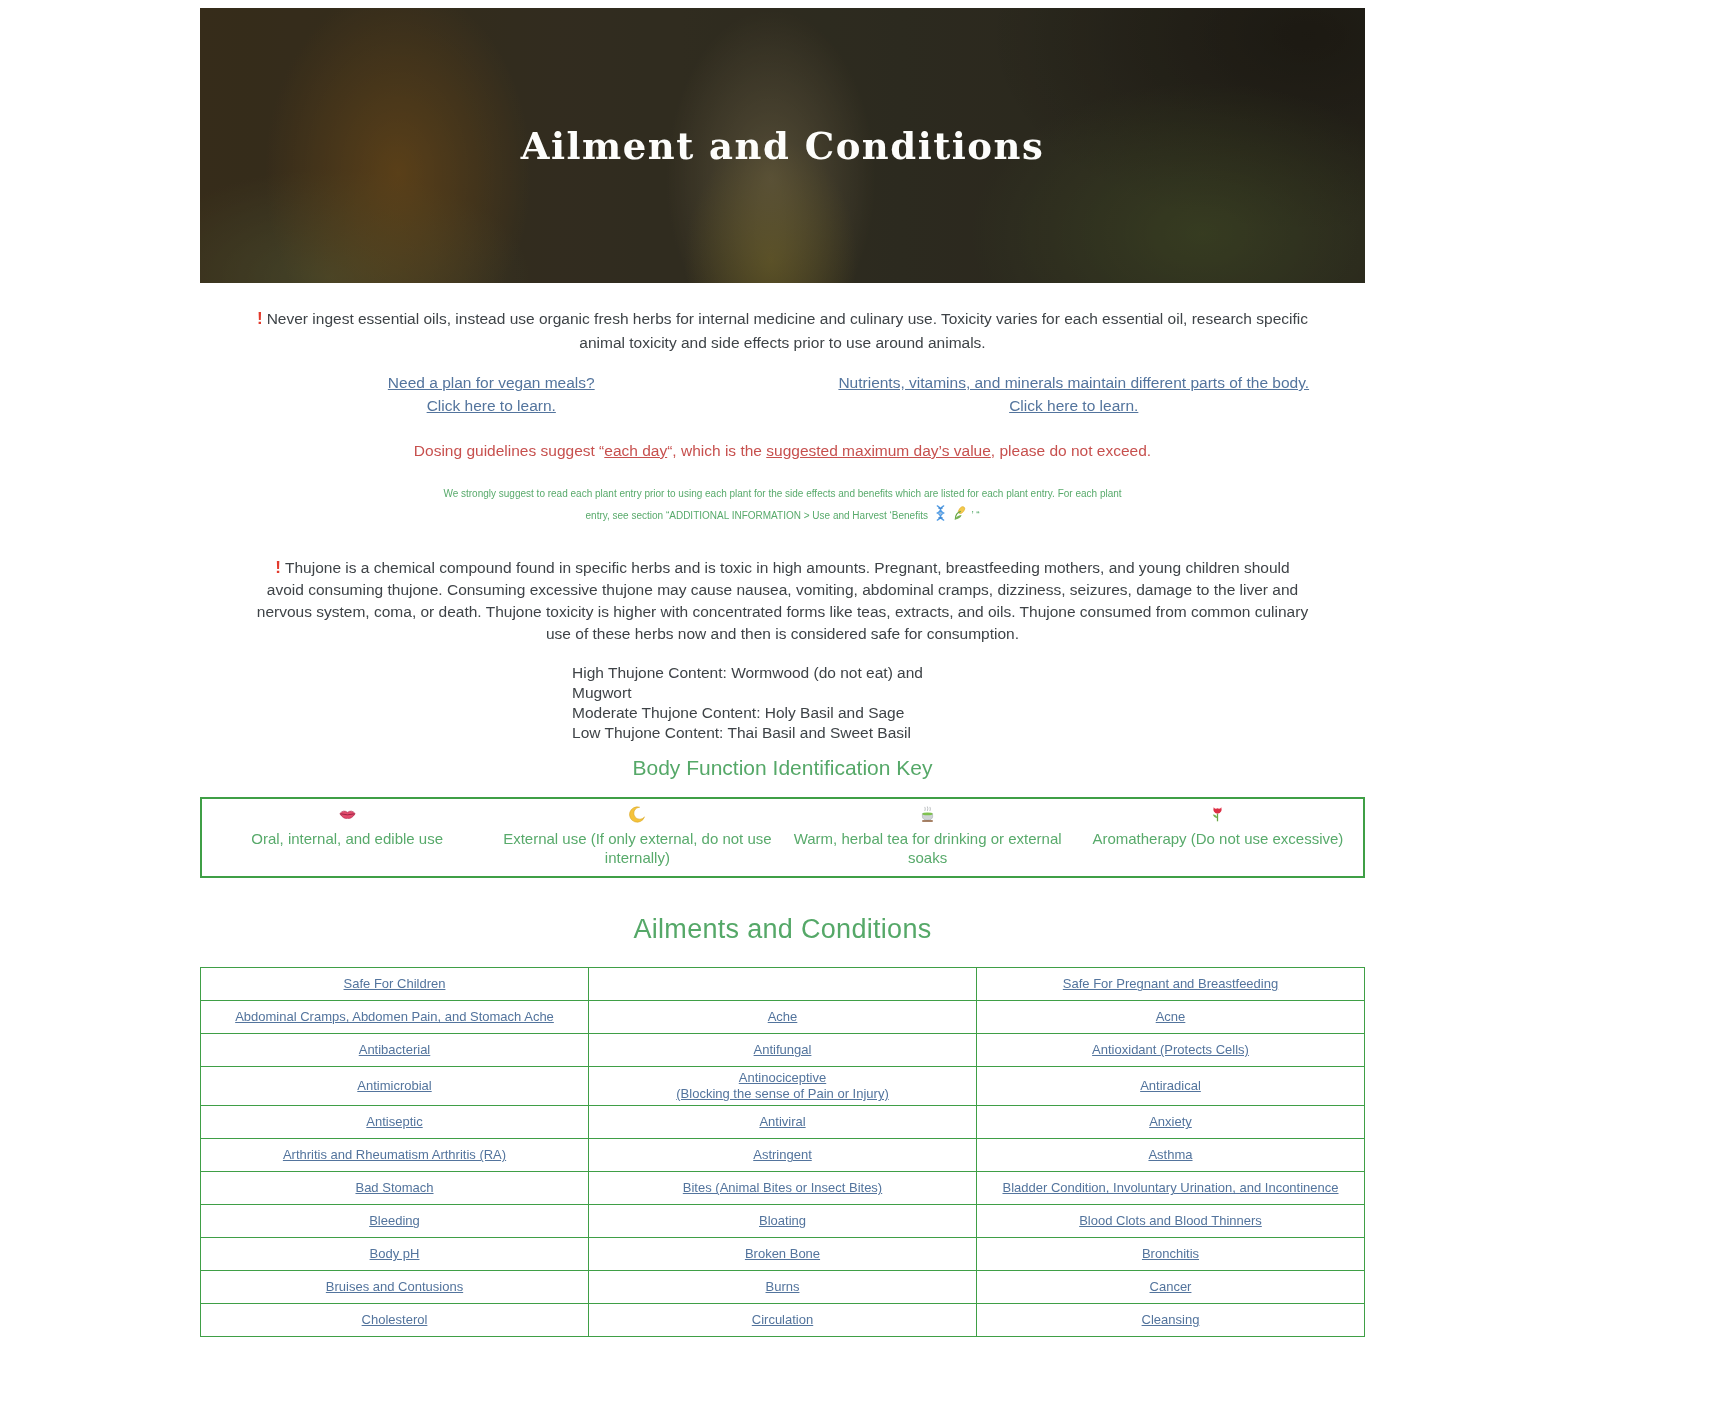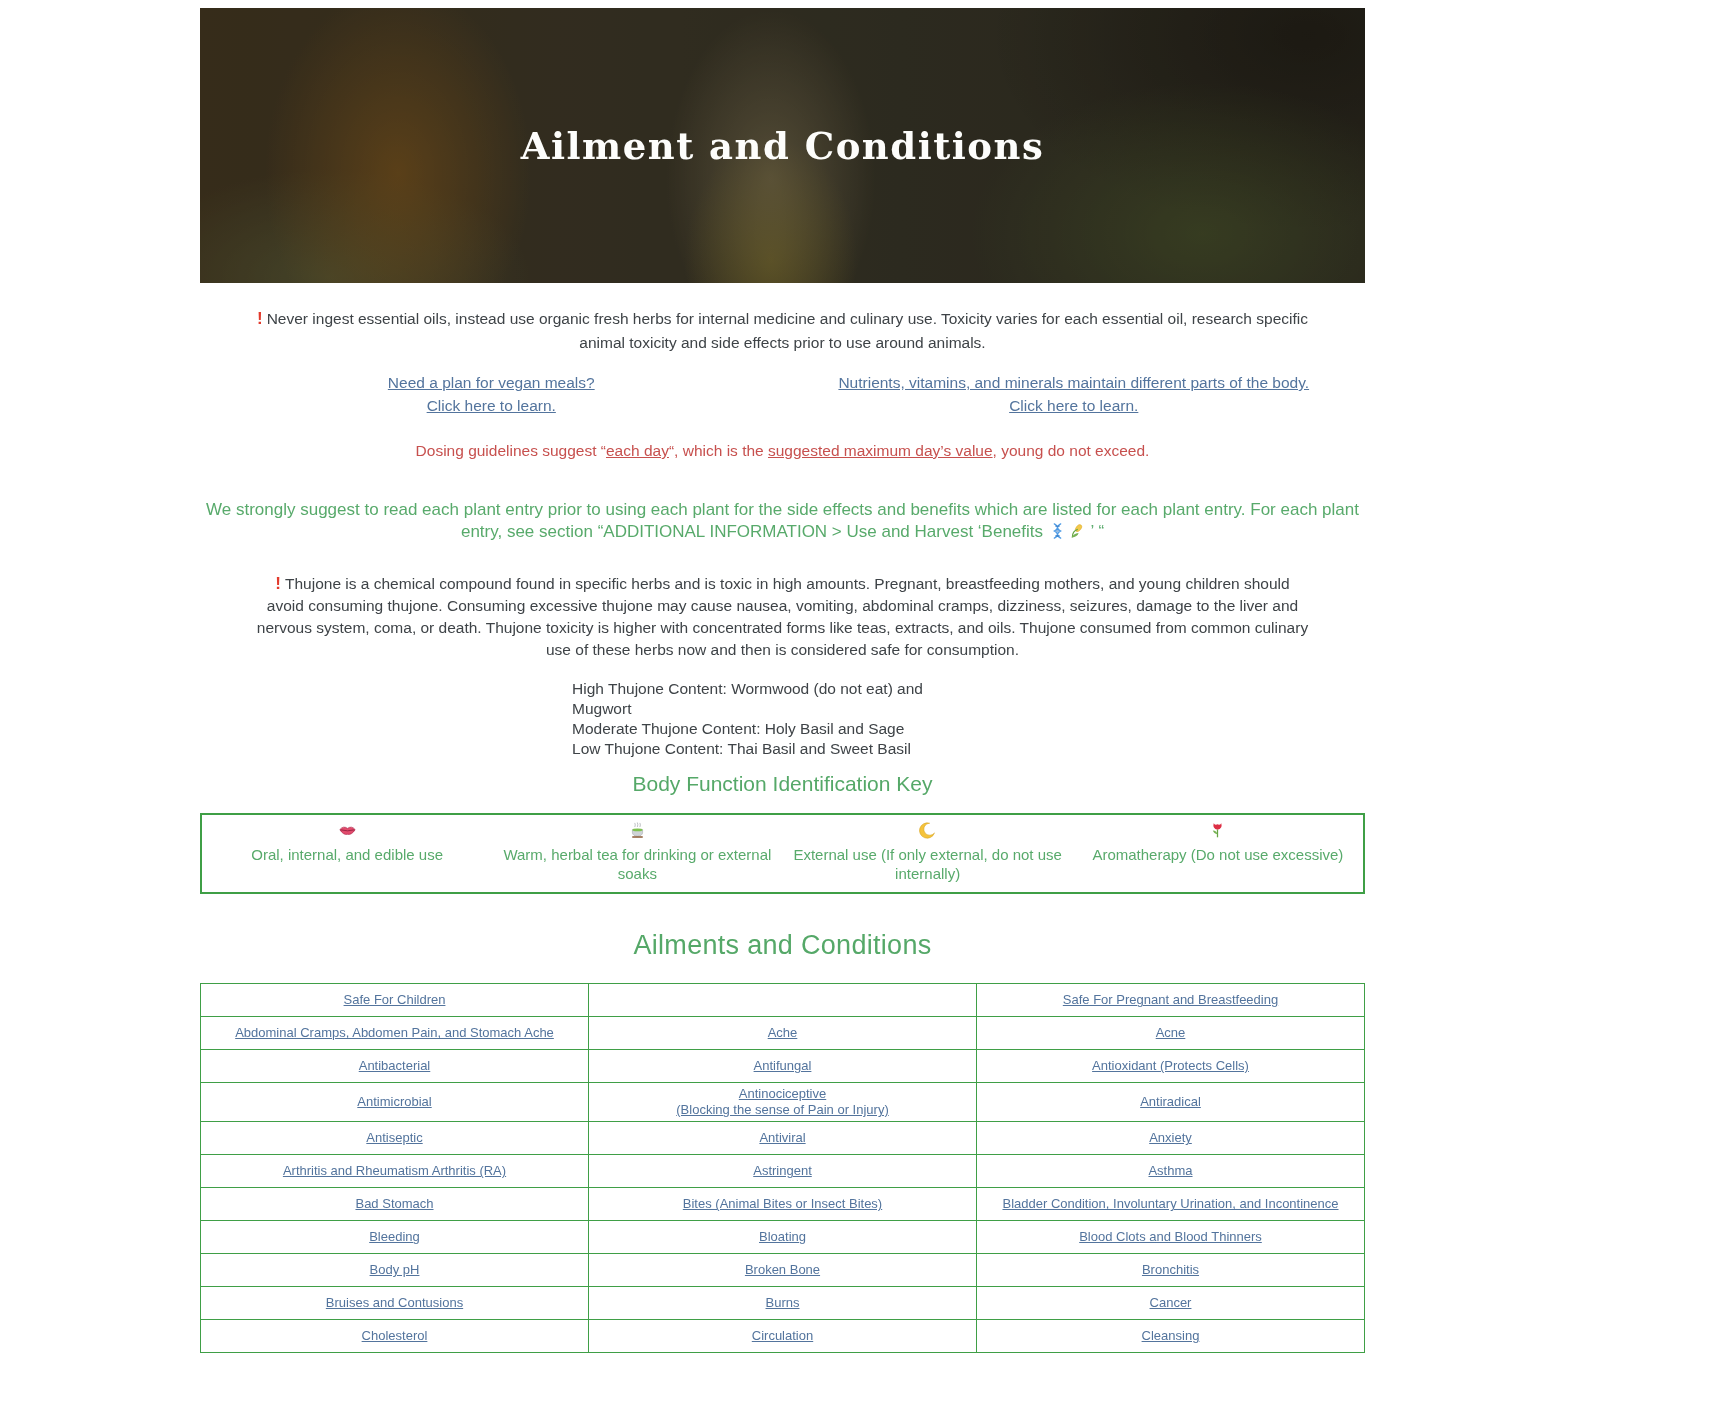--- a/index.html
+++ b/index.html
@@ -38,21 +38,21 @@
   a{cursor:pointer;}
   a.dark-link{color:#3e4347;text-decoration:underline;}
   a.steel{color:#53749d;text-decoration:underline;}
 
   .links-row{display:flex;margin-top:16px;}
   .links-col{width:50%;text-align:center;font-size:15.5px;line-height:23px;}
 
   .dosing{margin-top:25px;font-size:15.5px;color:#c7504e;}
   a.red-link{color:#c7504e;text-decoration:underline;}
 
-  .suggest{margin-top:39px;font-size:17px;line-height:22px;color:#58aa6b;}
+  .suggest{margin-top:23px;font-size:10px;line-height:22px;color:#58aa6b;}
   .inline-icon{display:inline-block;vertical-align:-2px;}
   .inline-icon svg{width:15px;height:16px;margin:0 2px;}
 
   .thujone{margin-top:28px;line-height:22px;}
   .thujone-list-wrap{margin-top:18px;text-align:center;}
   .thujone-list{display:inline-block;text-align:left;font-size:15.5px;line-height:20px;white-space:pre-line;transform:translateX(-35px);}
 
   .h-key{margin-top:13px;text-align:center;color:#55a868;font-size:21px;font-weight:400;}
   .key-box{display:flex;border:2px solid #3f9f46;margin-top:11px;padding:7px 0 9px;}
   .key-cell{flex:1;text-align:center;padding:0 10px;}
@@ -84,21 +84,21 @@
     <div class="links-col">
       <a class="steel" href="#">Need a plan for vegan meals?</a><br>
       <a class="steel" href="#">Click here to learn.</a>
     </div>
     <div class="links-col">
       <a class="steel" href="#">Nutrients, vitamins, and minerals maintain different parts of the body.</a><br>
       <a class="steel" href="#">Click here to learn.</a>
     </div>
   </div>
 
-  <p class="center dosing"><span>Dosing guidelines suggest “</span><a class="red-link" href="#">each day</a><span>“, which is the </span><a class="red-link" href="#">suggested maximum day’s value</a><span>, young do not exceed.</span></p>
+  <p class="center dosing"><span>Dosing guidelines suggest “</span><a class="red-link" href="#">each day</a><span>“, which is the </span><a class="red-link" href="#">suggested maximum day’s value</a><span>, please do not exceed.</span></p>
 
   <p class="center suggest prewrap"><span>We strongly suggest to read each plant entry prior to using each plant for the side effects and benefits which are listed for each plant entry. For each plant
 entry, see section “ADDITIONAL INFORMATION &gt; Use and Harvest ‘Benefits</span> <span class="inline-icon"><svg viewBox="0 0 14 18">
           <path d="M3.5 1 q7 4 0 8 q7 4 0 8 M10.5 1 q-7 4 0 8 q-7 4 0 8" stroke="#4d9be6" stroke-width="1.6" fill="none" stroke-linecap="round"></path>
           <path d="M4.5 3.5 h5 M4.5 14.5 h5 M5.5 9 h3" stroke="#2f76c0" stroke-width="1.1"></path>
         </svg></span><span class="inline-icon"><svg viewBox="0 0 18 18">
           <ellipse cx="11.5" cy="5.5" rx="3" ry="4.8" transform="rotate(38 11.5 5.5)" fill="#f2c94c" stroke="#d9a521" stroke-width=".5"></ellipse>
           <path d="M4 16.5 q0 -7.5 6.5 -9.5" stroke="#67a644" stroke-width="1.4" fill="none"></path>
           <path d="M3 17 q2 -4.5 8.5 -5.5 q-1 4.5 -8.5 5.5Z" fill="#77b255"></path>
         </svg></span> <span>’ “</span></p>
@@ -116,29 +116,29 @@
   </div>
 
   <h2 class="h-key">Body Function Identification Key</h2>
 
   <div class="key-box">
       <div class="key-cell"><span class="key-icon"><svg viewBox="0 0 20 12">
             <path d="M1 5 Q5 0 10 3.5 Q15 0 19 5 Q15 11.5 10 10.5 Q5 11.5 1 5Z" fill="#e24b6c" stroke="#b02a4d" stroke-width="0.8"></path>
             <path d="M1.8 5.2 Q10 7.6 18.2 5.2" stroke="#8f1f3d" stroke-width="1" fill="none"></path>
           </svg></span><div class="key-label">Oral, internal, and edible use</div></div>
       <div class="key-cell"><span class="key-icon"><svg viewBox="0 0 20 20">
+            <path d="M12.5 1.5 A9 9 0 1 0 18.2 12.8 A7 7 0 1 1 12.5 1.5 Z" fill="#f5c33b" stroke="#d9a521" stroke-width=".7"></path>
+          </svg></span><div class="key-label">External use (If only external, do not use internally)</div></div>
+      <div class="key-cell"><span class="key-icon"><svg viewBox="0 0 20 20">
             <path d="M4 9 h12 v3.6 a6 4.2 0 0 1 -12 0 Z" fill="#cfd3d6" stroke="#9aa0a5" stroke-width=".6"></path>
             <ellipse cx="10" cy="9.3" rx="6" ry="1.6" fill="#7ec14f"></ellipse>
             <rect x="3.6" y="16.8" width="12.8" height="1.7" rx=".8" fill="#8a5a36"></rect>
             <path d="M7 1.5 q1 2 0 4 M10 1 q1 2.2 0 4.4 M13 1.5 q1 2 0 4" stroke="#b9bdc0" stroke-width="1.1" fill="none" stroke-linecap="round"></path>
           </svg></span><div class="key-label">Warm, herbal tea for drinking or external soaks</div></div>
       <div class="key-cell"><span class="key-icon"><svg viewBox="0 0 20 20">
-            <path d="M12.5 1.5 A9 9 0 1 0 18.2 12.8 A7 7 0 1 1 12.5 1.5 Z" fill="#f5c33b" stroke="#d9a521" stroke-width=".7"></path>
-          </svg></span><div class="key-label">External use (If only external, do not use internally)</div></div>
-      <div class="key-cell"><span class="key-icon"><svg viewBox="0 0 20 20">
             <path d="M5.5 1.5 q-1.6 6.5 4.5 7.5 q6.1 -1 4.5 -7.5 q-2 2.8 -4.5 1.2 q-2.5 1.6 -4.5 -1.2 Z" fill="#dd2f45"></path>
             <path d="M10 9 v9" stroke="#67a644" stroke-width="1.5"></path>
             <path d="M10 14.5 q-4.5 -1 -5.5 -4.5 q4.5 .2 5.5 4.5Z" fill="#77b255"></path>
           </svg></span><div class="key-label">Aromatherapy (Do not use excessive)</div></div>
     </div>
 
   <h1 class="h-ailments">Ailments and Conditions</h1>
 
   <table class="ailments">
     <tbody>

